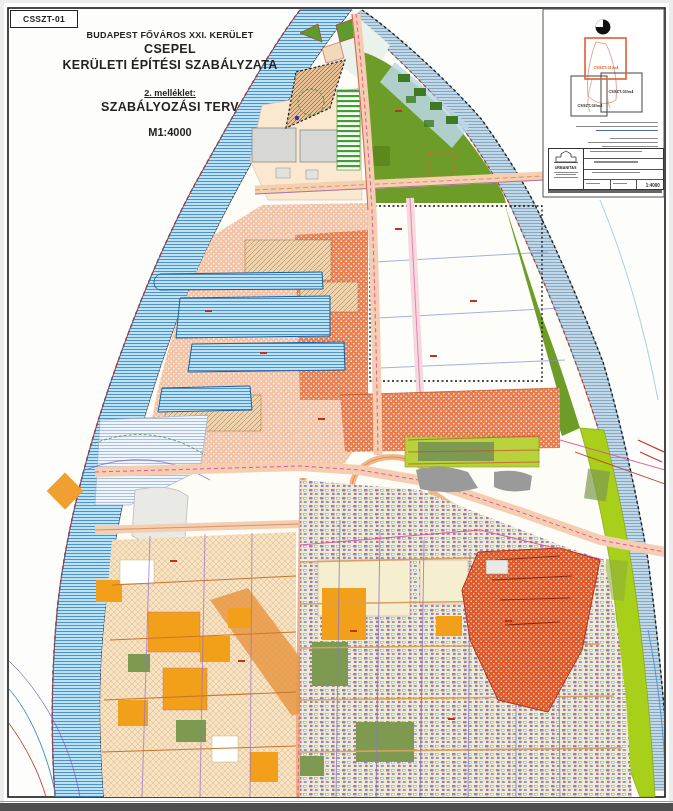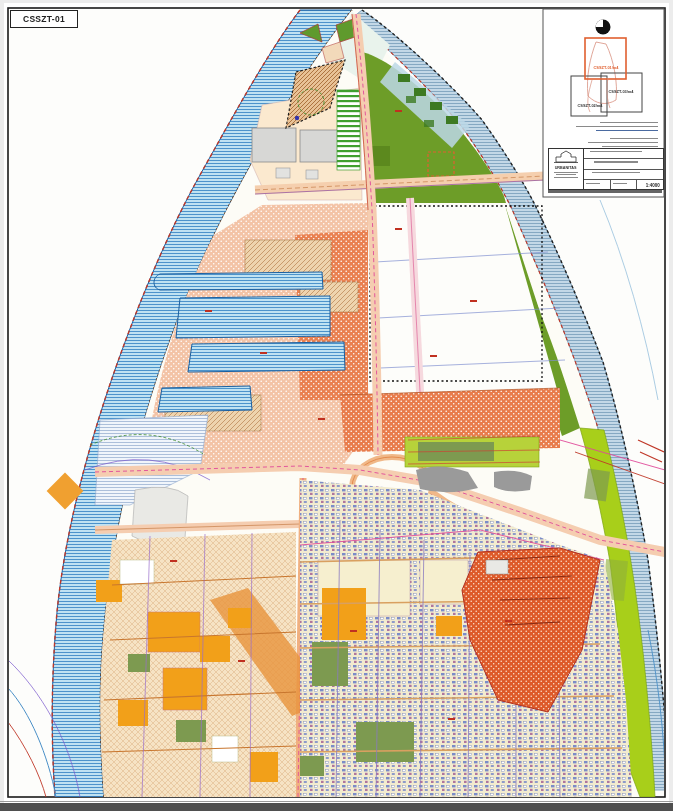--- a/index.html
+++ b/index.html
@@ -337,20 +337,28 @@
       <rect x="571" y="76" width="36" height="40" fill="none" stroke="#444" stroke-width="1"></rect>
       <rect x="601" y="73" width="41" height="39" fill="none" stroke="#444" stroke-width="1"></rect>
       <rect x="585" y="38" width="41" height="41" fill="none" stroke="#e06030" stroke-width="1.6"></rect>
       <path d="M592,80 C588,94 586,104 590,112 M608,78 C606,90 607,100 610,108" fill="none" stroke="#d89080" stroke-width="0.7"></path>
     </g>
   </g>
 </svg>
 
 <div class="ovl sheet-label">CSSZT-01</div>
 
+<div class="ovl titleblock">
+  <div class="t-sm">BUDAPEST FŐVÁROS XXI. KERÜLET</div>
+  <div class="t-lg">CSEPEL</div>
+  <div class="t-lg">KERÜLETI ÉPÍTÉSI SZABÁLYZATA</div>
+  <div class="t-mel">2. melléklet:</div>
+  <div class="t-terv">SZABÁLYOZÁSI TERV</div>
+  <div class="t-scale">M1:4000</div>
+</div>
 
 <div class="ovl idx-lbl" style="left:584px;top:64px;width:44px;color:#e06030;">CSSZT-01/m4</div>
 <div class="ovl idx-lbl" style="left:568px;top:102px;width:44px;color:#333;">CSSZT-02/m4</div>
 <div class="ovl idx-lbl" style="left:599px;top:88px;width:44px;color:#333;">CSSZT-03/m4</div>
 
 <div>
   <div class="gline" style="left:600px;top:122px;width:58px;"></div>
   <div class="gline" style="left:576px;top:126px;width:82px;"></div>
   <div class="gline" style="left:596px;top:130px;width:62px;background:#4a6aa0;"></div>
   <div class="gline" style="left:610px;top:138px;width:48px;"></div>

